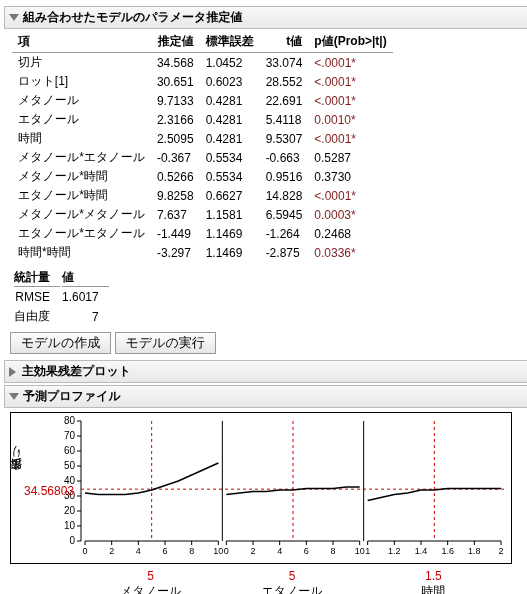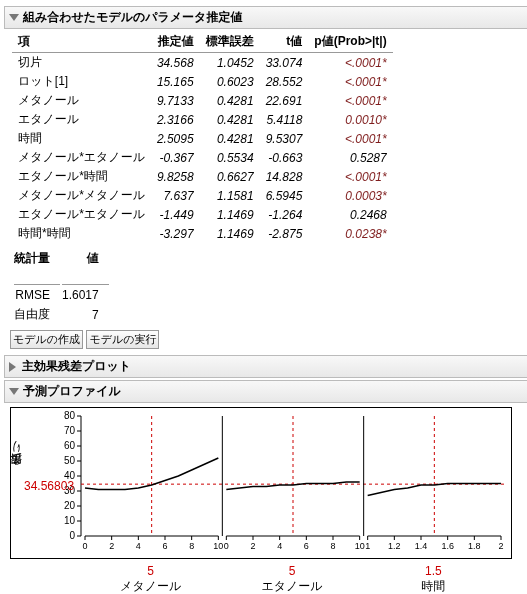--- a/index.html
+++ b/index.html
@@ -46,44 +46,44 @@
     text-align: left;
     font-weight: bold;
     padding: 2px 6px;
     border-bottom: 1px solid #999;
   }
   table.param th.num { text-align: right; margin-top: 8px; }
   table.param td {
     padding: 1px 6px;
     white-space: nowrap;
   }
-  table.param td.num { text-align: right; font-style: italic; }
+  table.param td.num { text-align: left; }
   .sig { color: #7f1d1d; }
   .stats {
     margin: 2px 0 4px 8px;
   }
   .stats th {
-    text-align: right;
+    text-align: left;
     font-weight: bold;
-    padding: 1px 10px 17px 0;
+    padding: 1px 10px 0 0;
     border-bottom: 1px solid #999;
   }
   .stats td {
     padding: 1px 10px 1px 0;
     text-align: right;
   }
   .btnrow {
     margin: 4px 0 6px 6px;
   }
   button.jmp {
     font-family: Liberation Sans, sans-serif;
-    font-size: 11px;
+    font-size: 13px;
     background: linear-gradient(#fdfdfd,#e6e6e6);
     border: 1px solid #999;
-    padding: 1px 2px;
+    padding: 1px 10px;
     cursor: pointer;
   }
   .profile-wrap {
     margin: 4px 0 0 6px;
     position: relative;
   }
   .ylab {
     writing-mode: vertical-rl;
     transform: rotate(180deg);
     position: absolute;
@@ -133,21 +133,21 @@
   <tbody id="param-body">
       <tr>
         <td>切片</td>
         <td class="num">34.568</td>
         <td class="num">1.0452</td>
         <td class="num">33.074</td>
         <td class="num sig">&lt;.0001*</td>
       </tr>
       <tr>
         <td>ロット[1]</td>
-        <td class="num">15.165</td>
+        <td class="num">30.651</td>
         <td class="num">0.6023</td>
         <td class="num">28.552</td>
         <td class="num sig">&lt;.0001*</td>
       </tr>
       <tr>
         <td>メタノール</td>
         <td class="num">9.7133</td>
         <td class="num">0.4281</td>
         <td class="num">22.691</td>
         <td class="num sig">&lt;.0001*</td>
@@ -167,20 +167,27 @@
         <td class="num sig">&lt;.0001*</td>
       </tr>
       <tr>
         <td>メタノール*エタノール</td>
         <td class="num">-0.367</td>
         <td class="num">0.5534</td>
         <td class="num">-0.663</td>
         <td class="num ">0.5287</td>
       </tr>
       <tr>
+        <td>メタノール*時間</td>
+        <td class="num">0.5266</td>
+        <td class="num">0.5534</td>
+        <td class="num">0.9516</td>
+        <td class="num ">0.3730</td>
+      </tr>
+      <tr>
         <td>エタノール*時間</td>
         <td class="num">9.8258</td>
         <td class="num">0.6627</td>
         <td class="num">14.828</td>
         <td class="num sig">&lt;.0001*</td>
       </tr>
       <tr>
         <td>メタノール*メタノール</td>
         <td class="num">7.637</td>
         <td class="num">1.1581</td>
@@ -192,21 +199,21 @@
         <td class="num">-1.449</td>
         <td class="num">1.1469</td>
         <td class="num">-1.264</td>
         <td class="num ">0.2468</td>
       </tr>
       <tr>
         <td>時間*時間</td>
         <td class="num">-3.297</td>
         <td class="num">1.1469</td>
         <td class="num">-2.875</td>
-        <td class="num sig">0.0238*</td>
+        <td class="num sig">0.0336*</td>
       </tr>
     </tbody>
 </table>
 
 <table class="stats">
   <thead>
     <tr>
       <th>統計量</th>
       <th>値</th>
     </tr>

